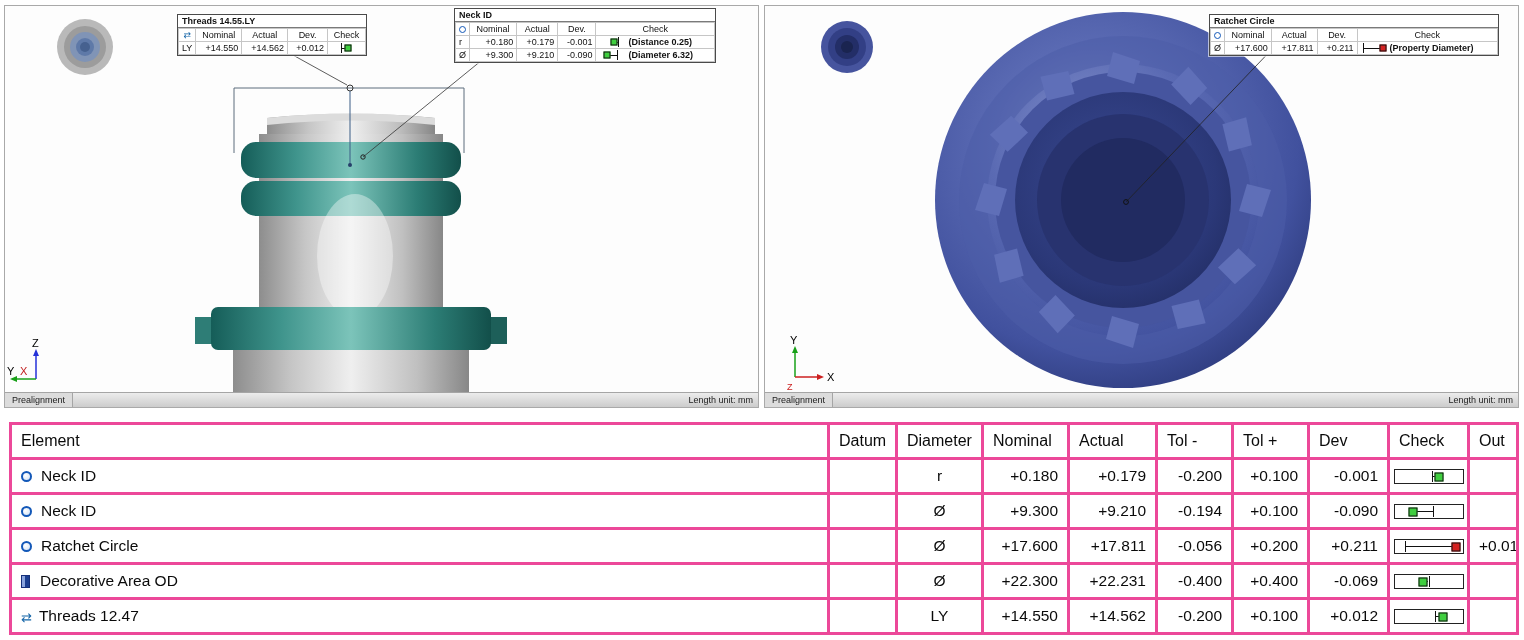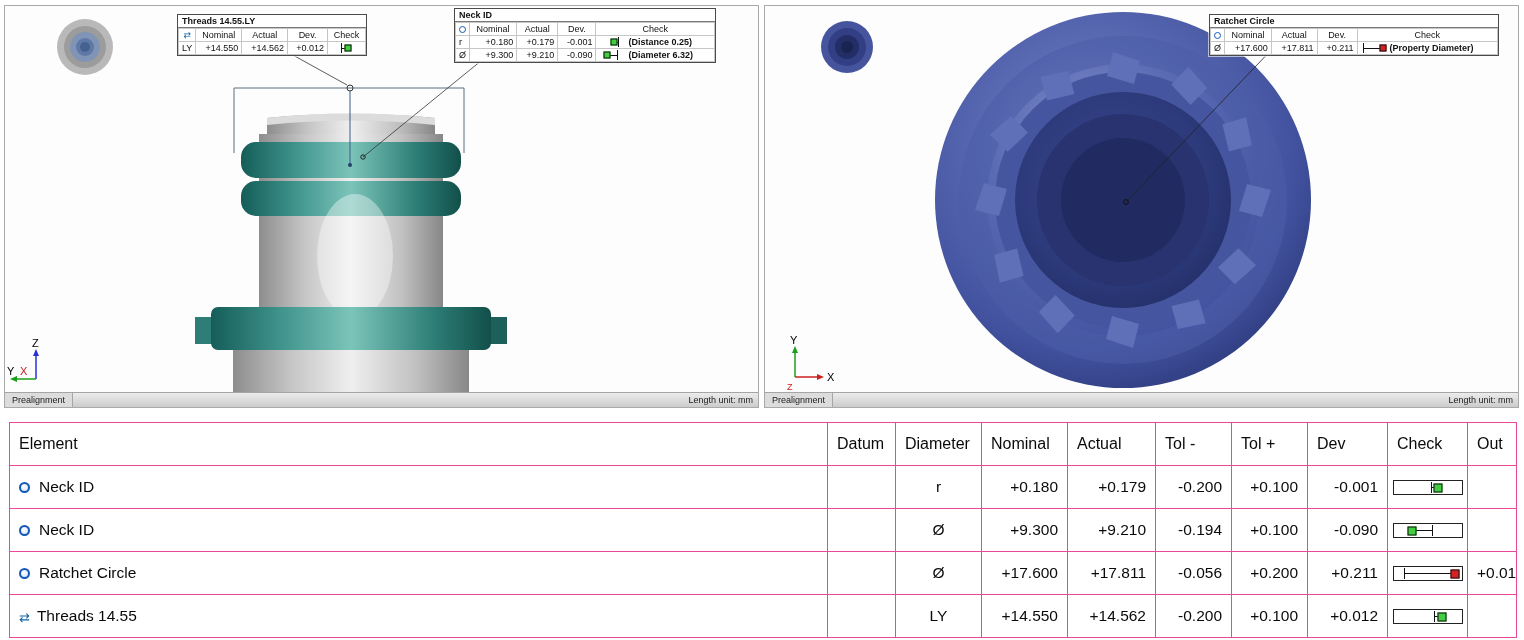--- a/index.html
+++ b/index.html
@@ -39,21 +39,21 @@
   .ico-circle-sm { display:inline-block; width:7px; height:7px; border:1.5px solid #1358b8; border-radius:50%; background:#fff; vertical-align:-1px; }
   .ico-rect { display:inline-block; width:9px; height:13px; border:1px solid #16307a;
               background:linear-gradient(90deg,#8aa4dd 0 40%, #1c3f91 40%); margin-right:10px; vertical-align:-2px; }
   .ico-arrows { display:inline-block; color:#1565a8; font-size:13px; line-height:1; margin-right:7px; vertical-align:-1px; }
   .ico-arrows::before { content:"⇄"; }
   .ico-arrows-sm { display:inline-block; color:#1565a8; font-size:9px; line-height:1; }
   .ico-arrows-sm::before { content:"⇄"; }
 
   
   .results { border-collapse:collapse; table-layout:fixed; margin:14px 0 0 9px; width:1507px; font-size:15.5px; color:#0a0a0a; }
-  .results th, .results td { border:1px solid #ec4899; height:43px; padding:0 9px; white-space:nowrap; overflow:hidden; }
+  .results th, .results td { border:3px solid #ec4899; height:35px; padding:0 9px; white-space:nowrap; overflow:hidden; }
   .results th { text-align:left; font-weight:normal; font-size:16px; background:#fff; }
   .results td.num { text-align:right; }
   .results td.ctr { text-align:center; }
   .results td.el { text-align:left; }
   .results td.chk-cell { text-align:center; padding:0; }
 </style>
 </head>
 <body>
 
 <div class="viewports">
@@ -326,23 +326,35 @@
     <td class="ctr">Ø</td>
     <td class="num">+17.600</td>
     <td class="num">+17.811</td>
     <td class="num">-0.056</td>
     <td class="num">+0.200</td>
     <td class="num">+0.211</td>
     <td class="chk-cell"><span class="chk"><span class="chk-line" style="left: 16%; width: 74%;"></span><span class="chk-tick" style="left: 16%;"></span><span class="chk-marker" style="left: 90%; background: rgb(212, 34, 34);"></span></span></td>
     <td class="num">+0.011</td>
   </tr>
 
-
-  <tr>
-    <td class="el"><span class="ico-arrows"></span><span>Threads 14.55</span></td>
+  <tr>
+    <td class="el"><span class="ico-rect"></span><span>Decorative Area OD</span></td>
+    <td class="ctr"></td>
+    <td class="ctr">Ø</td>
+    <td class="num">+22.300</td>
+    <td class="num">+22.231</td>
+    <td class="num">-0.400</td>
+    <td class="num">+0.400</td>
+    <td class="num">-0.069</td>
+    <td class="chk-cell"><span class="chk"><span class="chk-line" style="left: 42%; width: 8%;"></span><span class="chk-tick" style="left: 50%;"></span><span class="chk-marker" style="left: 42%; background: rgb(63, 207, 63);"></span></span></td>
+    <td class="num"></td>
+  </tr>
+
+  <tr>
+    <td class="el"><span class="ico-arrows"></span><span>Threads 12.47</span></td>
     <td class="ctr"></td>
     <td class="ctr">LY</td>
     <td class="num">+14.550</td>
     <td class="num">+14.562</td>
     <td class="num">-0.200</td>
     <td class="num">+0.100</td>
     <td class="num">+0.012</td>
     <td class="chk-cell"><span class="chk"><span class="chk-line" style="left: 60%; width: 12%;"></span><span class="chk-tick" style="left: 60%;"></span><span class="chk-marker" style="left: 72%; background: rgb(63, 207, 63);"></span></span></td>
     <td class="num"></td>
   </tr>

